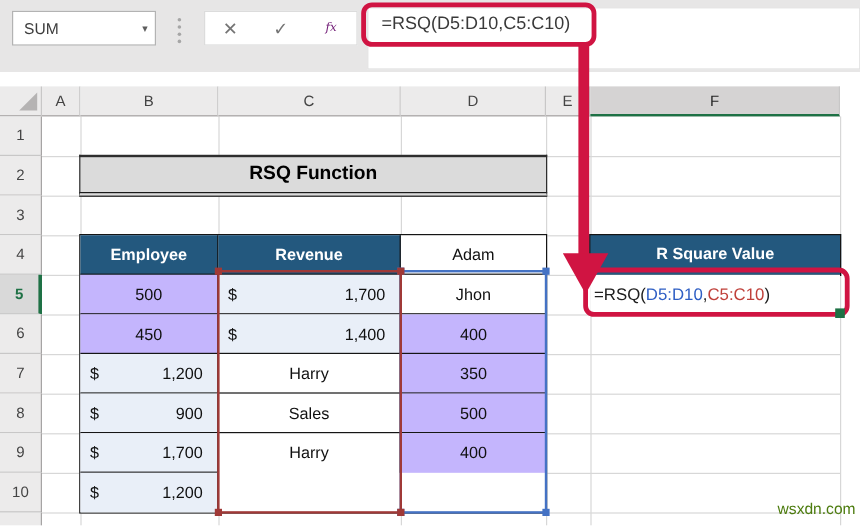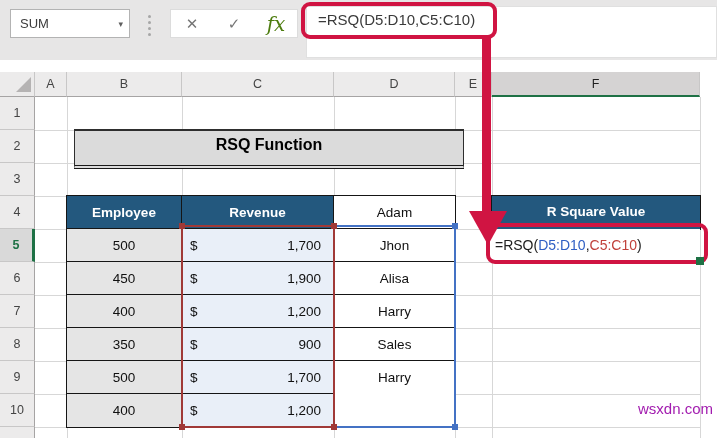--- a/index.html
+++ b/index.html
@@ -11,21 +11,21 @@
   .namebox { position:absolute; left:10px; top:9px; width:120px; height:29px; background:#fff;
              border:1px solid #B3B3B3; display:flex; align-items:center; padding:0 6px 0 9px;
              font-size:13px; color:#3C3C3C; }
   .namebox .caret { margin-left:auto; font-size:9px; color:#5E5E5E; }
   .grip { position:absolute; left:148px; top:15px; display:flex; flex-direction:column; gap:3px; }
   .grip i { width:3px; height:3px; border-radius:50%; background:#A6A6A6; }
   .fbtns { position:absolute; left:170px; top:9px; width:128px; height:29px; background:#fff;
            border:1px solid #DCDCDC; display:flex; }
   .fbtns span { flex:1; display:flex; align-items:center; justify-content:center;
                 color:#757575; font-size:15px; }
-  .fbtns .fx { font-family:"DejaVu Serif", serif; font-style:italic; font-size:20px; color:#4d7c0f; }
+  .fbtns .fx { font-family:"DejaVu Serif", serif; font-style:italic; font-size:10px; color:#701a75; }
   .fbar { position:absolute; left:306px; top:6px; width:411px; height:52px; background:#fff;
           border:1px solid #E0E0E0; }
   .fbar-text { position:absolute; left:318px; top:11px; font-size:15px; color:#3A3A3A; }
 
   
   .ann-red { position:absolute; border:4px solid #D01442; border-radius:9px; background:transparent; }
   #ann-formula-bar { left:301px; top:2px; width:196px; height:37px; z-index:40; }
   #ann-result-cell { left:486px; top:223px; width:222px; height:41px; z-index:40; }
   .arrow-stem { position:absolute; left:482px; top:36px; width:9px; height:176px; background:#D01442; z-index:45; }
   .arrow-head { position:absolute; left:469px; top:211px; width:0; height:0; z-index:45;
@@ -47,49 +47,49 @@
   .rowhdr { position:absolute; left:0; width:35px; height:33px; background:#ECEBEB;
             border-right:1px solid #A6A4A4; border-bottom:1px solid #C8C7C7;
             text-align:center; line-height:32px; font-size:12.5px; color:#444; z-index:8; }
   .rh-active { background:#D9D9D9; color:#1E7145; border-right:3px solid #1E7145; font-weight:bold; }
 
   
   .gl-v { position:absolute; width:1px; top:97px; height:341px; background:#D7D7D7; z-index:1; }
   .gl-h { position:absolute; height:1px; left:35px; width:665px; background:#D7D7D7; z-index:1; }
 
   
-  .title-box { position:absolute; left:66px; top:129px; width:390px; height:40px; background:#DBDBDB;
+  .title-box { position:absolute; left:66px; top:129px; width:390px; height:35px; background:#DBDBDB;
                border:1px solid #2E2E2E; border-top-width:2px; border-bottom:4px double #1A1A1A;
-               text-align:center; line-height:28px; font-size:16px; font-weight:bold; color:#000; z-index:3;margin-left:8px; }
+               text-align:center; line-height:28px; font-size:16px; font-weight:bold; color:#000; z-index:3; }
   .tbl { position:absolute; left:66px; top:195px; width:390px; height:233px; border:1px solid #151515;
          display:grid; grid-template-columns:115px 152px 121px; grid-auto-rows:33px; z-index:3; background:#fff; }
   .tc { border-right:1px solid #151515; border-bottom:1px solid #151515; display:flex;
         align-items:center; justify-content:center; font-size:13.5px; color:#101010; }
   .tc:nth-child(3n) { border-right:0; }
   .tc:nth-last-child(-n+3) { border-bottom:0; }
   .th { background:#23587E; color:#fff; font-weight:bold; }
-  .qty { background:#e5e5e5; }
+  .qty { background:#c4b5fd; }
   .rev { background:#E9EFF8; justify-content:space-between; padding:0 12px 0 8px; }
 
   .range { position:absolute; z-index:5; }
   #range-blue { left:333px; top:225px; width:123px; height:203px; border:2px solid #4472C4; }
   #range-red  { left:181px; top:225px; width:154px; height:203px; border:2px solid #A03937; z-index:6; }
   .hdl { position:absolute; width:6px; height:6px; }
   #range-blue .hdl { background:#4472C4; } #range-red .hdl { background:#A03937; }
   .hdl.tl { left:-4px; top:-4px; } .hdl.tr { right:-4px; top:-4px; }
   .hdl.bl { left:-4px; bottom:-4px; } .hdl.br { right:-4px; bottom:-4px; }
 
   .f4 { position:absolute; left:491px; top:195px; width:210px; height:35px; background:#23587E;
         border:1px solid #151515; color:#fff; font-weight:bold; font-size:13.5px;
         text-align:center; line-height:32px; z-index:3; }
   .f5 { position:absolute; left:492px; top:229px; width:208px; height:33px; background:#fff;
         line-height:33px; font-size:14px; padding-left:3px; z-index:4; color:#202020; white-space:nowrap; }
   .ref-blue { color:#2F5FC4; } .ref-red { color:#C0413B; }
 
-  .watermark { position:absolute; right:4px; bottom:21px; font-size:15px; color:#a21caf; z-index:9; }
+  .watermark { position:absolute; right:4px; bottom:7px; font-size:13px; color:#4d7c0f; z-index:9; }
 </style>
 </head>
 <body>
 
 <div id="stage">
 
   <div class="chrome">
     <div class="namebox">
       <span>SUM</span>
       <span class="caret">▾</span>
@@ -160,24 +160,23 @@
     <div class="tc qty">500</div>
     <div class="tc rev">
         <span>$</span>
         <span>1,700</span>
       </div>
 
     <div class="tc">Jhon</div>
     <div class="tc qty">450</div>
     <div class="tc rev">
         <span>$</span>
-        <span>1,900</span>
-      </div>
-
-    <div class="tc">Alisa</div>
+        <span>1,400</span>
+      </div>
+
     <div class="tc qty">400</div>
     <div class="tc rev">
         <span>$</span>
         <span>1,200</span>
       </div>
 
     <div class="tc">Harry</div>
     <div class="tc qty">350</div>
     <div class="tc rev">
         <span>$</span>

